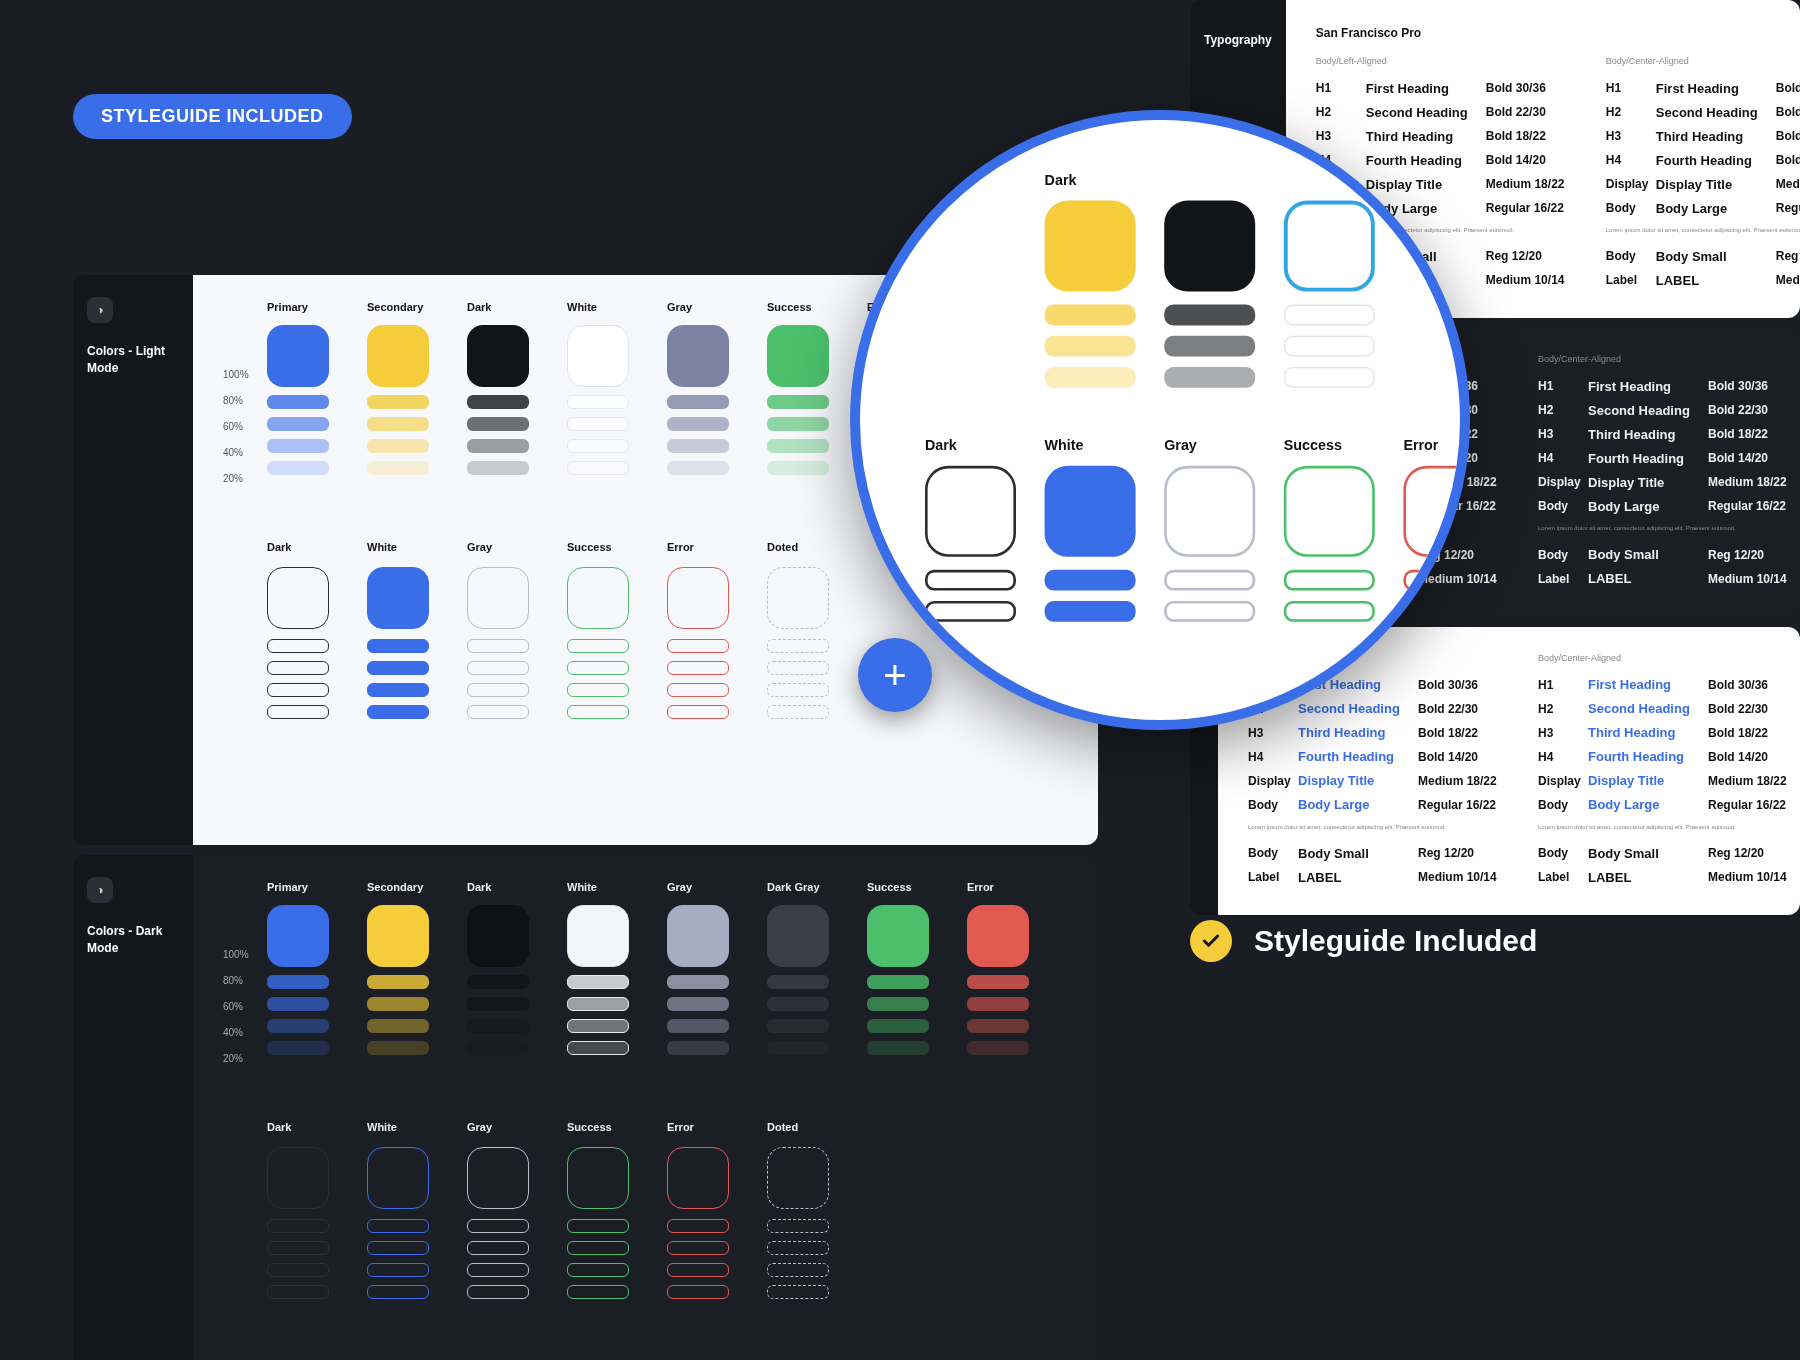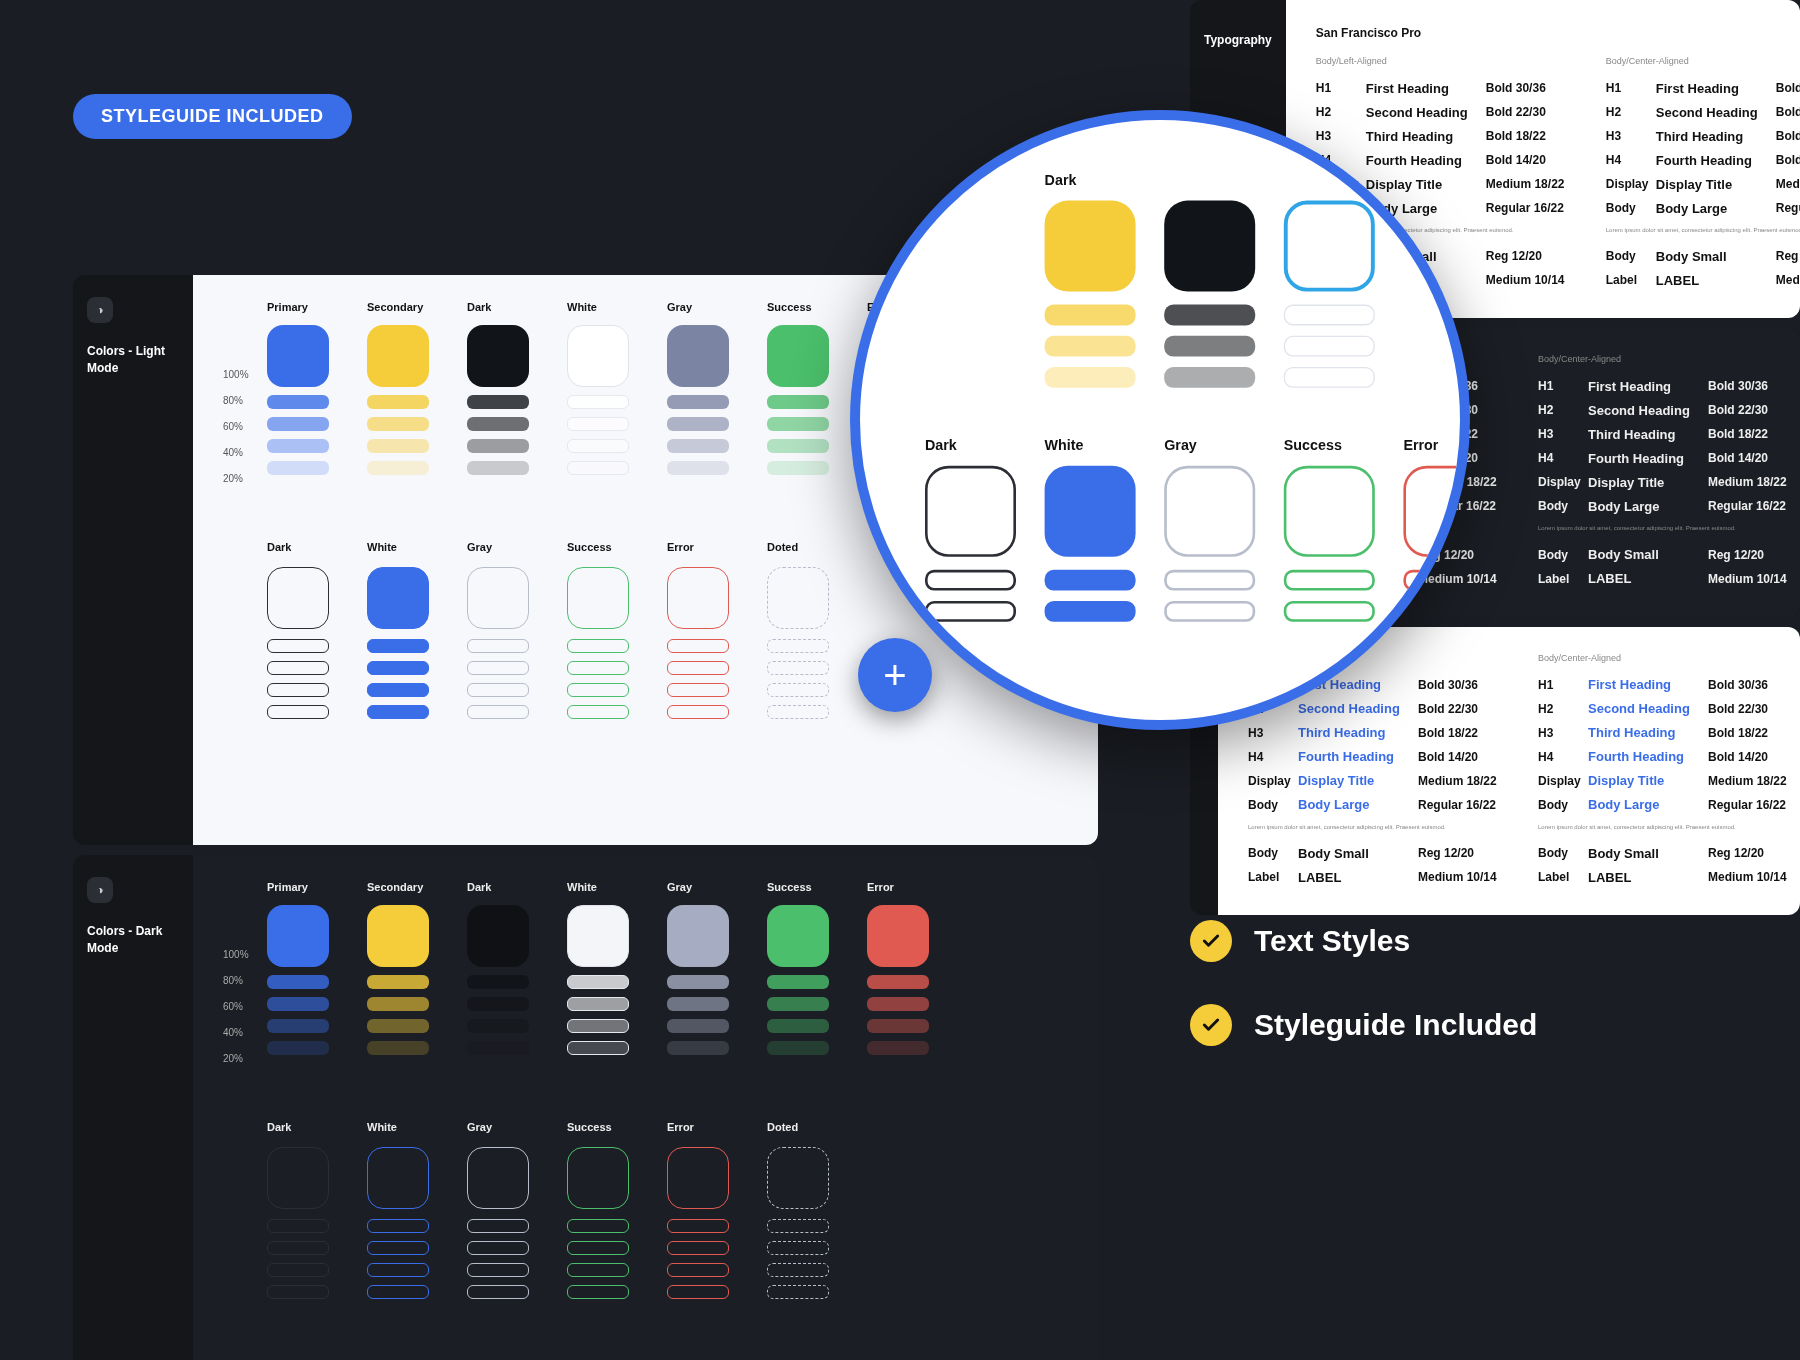--- a/index.html
+++ b/index.html
@@ -367,20 +367,28 @@
             </div>
             <div class="col">
               <div class="col-hdr">Gray</div>
               <div class="swatch-big" style="background: rgb(166, 173, 194);"></div>
               <div class="swatch-row" style="background: rgb(138, 144, 162);"></div>
               <div class="swatch-row" style="background: rgb(110, 116, 131);"></div>
               <div class="swatch-row" style="background: rgb(83, 87, 99);"></div>
               <div class="swatch-row" style="background: rgb(55, 59, 68);"></div>
             </div>
             <div class="col">
+              <div class="col-hdr">Dark Gray</div>
+              <div class="swatch-big" style="background: rgb(58, 62, 71);"></div>
+              <div class="swatch-row" style="background: rgb(52, 56, 64);"></div>
+              <div class="swatch-row" style="background: rgb(46, 49, 57);"></div>
+              <div class="swatch-row" style="background: rgb(39, 43, 50);"></div>
+              <div class="swatch-row" style="background: rgb(33, 36, 43);"></div>
+            </div>
+            <div class="col">
               <div class="col-hdr">Success</div>
               <div class="swatch-big" style="background: rgb(75, 191, 107);"></div>
               <div class="swatch-row" style="background: rgb(65, 159, 93);"></div>
               <div class="swatch-row" style="background: rgb(56, 127, 79);"></div>
               <div class="swatch-row" style="background: rgb(46, 94, 64);"></div>
               <div class="swatch-row" style="background: rgb(37, 62, 50);"></div>
             </div>
             <div class="col">
               <div class="col-hdr">Error</div>
               <div class="swatch-big" style="background: rgb(224, 90, 82);"></div>
@@ -735,28 +743,20 @@
     </div>
   </div>
 
   <div class="features">
     <div class="feat-item">
       <div class="feat-icon">
         <svg class="check" viewBox="0 0 24 24">
             <path d="M4 12l5 5L20 6" stroke="#111" stroke-width="3.5" fill="none" stroke-linecap="round" stroke-linejoin="round"></path>
           </svg>
       </div>
-      <div class="feat-label">Text Styles</div>
-    </div>
-    <div class="feat-item">
-      <div class="feat-icon">
-        <svg class="check" viewBox="0 0 24 24">
-            <path d="M4 12l5 5L20 6" stroke="#111" stroke-width="3.5" fill="none" stroke-linecap="round" stroke-linejoin="round"></path>
-          </svg>
-      </div>
       <div class="feat-label">Styleguide Included</div>
     </div>
   </div>
 
   <div class="magnifier">
     <div class="mag-inner" id="mag-inner">
         <div class="mhdr" style="margin-left:92px;">Dark</div>
         <div style="white-space:nowrap;margin-bottom:30px;"><span class="mcol"></span><span class="mcol"><div class="mswatch" style="background:#f5cc3a;"></div><div class="mrow" style="background:rgb(248,217,107);"></div><div class="mrow" style="background:rgb(250,227,147);"></div><div class="mrow" style="background:rgb(252,237,186);"></div></span><span class="mcol"><div class="mswatch" style="background:#111418;"></div><div class="mrow" style="background:rgb(77,79,82);"></div><div class="mrow" style="background:rgb(124,126,128);"></div><div class="mrow" style="background:rgb(172,173,174);"></div></span><span class="mcol"><div class="mswatch" style="background:#ffffff;border:3px solid #2fa5e6;"></div><div class="mrow" style="background:rgb(255,255,255);border:1px solid #dfe3ea;"></div><div class="mrow" style="background:rgb(255,255,255);border:1px solid #dfe3ea;"></div><div class="mrow" style="background:rgb(255,255,255);border:1px solid #dfe3ea;"></div></span></div>
         <div style="white-space:nowrap;"><span class="mcol"><div class="mhdr">Dark</div><div class="mborder" style="border-color:#2b2e34;"></div><div class="mrow" style="border:2px solid #2b2e34;"></div><div class="mrow" style="border:2px solid #2b2e34;"></div></span><span class="mcol"><div class="mhdr">White</div><div class="mborder" style="border-color:#3a6de8;background:#3a6de8;border-color:#3a6de8;"></div><div class="mrow" style="border:2px solid #3a6de8;background:#3a6de8;border-color:#3a6de8;"></div><div class="mrow" style="border:2px solid #3a6de8;background:#3a6de8;border-color:#3a6de8;"></div></span><span class="mcol"><div class="mhdr">Gray</div><div class="mborder" style="border-color:#b8bdcb;"></div><div class="mrow" style="border:2px solid #b8bdcb;"></div><div class="mrow" style="border:2px solid #b8bdcb;"></div></span><span class="mcol"><div class="mhdr">Success</div><div class="mborder" style="border-color:#4bbf6b;"></div><div class="mrow" style="border:2px solid #4bbf6b;"></div><div class="mrow" style="border:2px solid #4bbf6b;"></div></span><span class="mcol"><div class="mhdr">Error</div><div class="mborder" style="border-color:#e05a52;"></div><div class="mrow" style="border:2px solid #e05a52;"></div><div class="mrow" style="border:2px solid #e05a52;"></div></span></div>
       </div>

